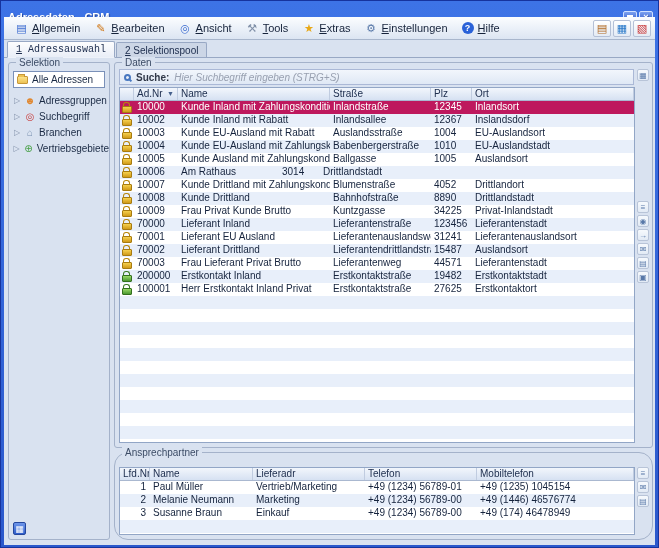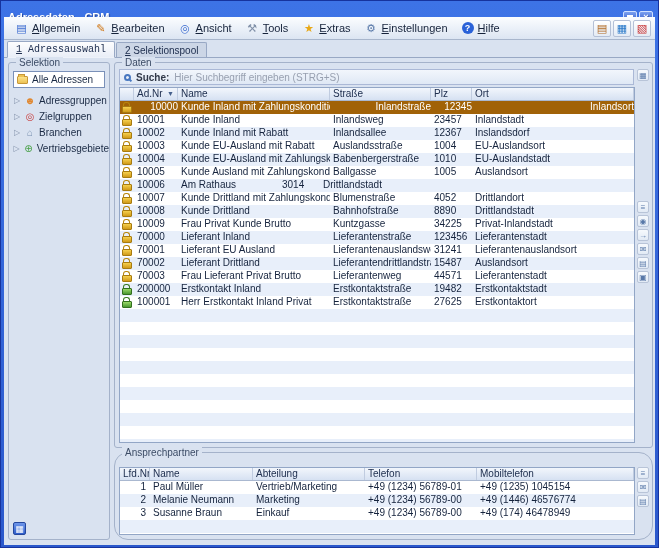--- a/index.html
+++ b/index.html
@@ -63,30 +63,30 @@
   .panel-footer-icon{position:absolute;left:4px;bottom:4px;width:13px;height:13px;background:linear-gradient(#6e96ea,#2f5ecb);
     border:1px solid #24479e;border-radius:2px;color:#fff;font-size:9px;line-height:12px;text-align:center;}
 
   
   .search-row{position:absolute;left:4px;top:6px;right:18px;height:16px;border:1px solid #aab8d6;
     background:linear-gradient(#f2f6fc,#dfe8f5);display:flex;align-items:center;gap:5px;padding:0 4px;font-size:10px;}
   .mag{width:7px;height:7px;border:2px solid #4878c0;border-radius:50%;position:relative;flex:0 0 auto;}
   .mag::after{content:"";position:absolute;width:4px;height:2px;background:#4878c0;transform:rotate(45deg);
     right:-3px;bottom:-2px;}
   .search-label{font-weight:bold;color:#303848;}
-  .search-placeholder{color:#98a0b0;white-space:nowrap;overflow:hidden;}
+  .search-placeholder{font-style:italic;color:#98a0b0;white-space:nowrap;overflow:hidden;}
 
   
   .grid{position:absolute;left:4px;top:24px;right:17px;bottom:4px;border:1px solid #92a6c6;background:#fff;overflow:hidden;}
   .grid-head{display:flex;height:13px;background:linear-gradient(#f2f6fc,#d6e1f2);border-bottom:1px solid #aab8d0;}
   .grid-head .gc{border-right:1px solid #c0cce0;color:#203050;display:flex;align-items:center;justify-content:space-between;}
   .gc{font-size:10px;line-height:12px;padding-left:3px;white-space:nowrap;overflow:hidden;}
   .grid-row{display:flex;height:13px;background:#fff;}
   .grid-row.alt{background:#e8effa;}
-  .grid-row.sel{background:#a16207;color:#fff;text-align:right;}
+  .grid-row.sel{background:#be185d;color:#fff;}
   .grid-row .gc{color:#15233d;}
   .grid-row.sel .gc{color:#fff;}
   .gc.i{width:14px;padding-left:2px;display:flex;align-items:center;}
   .w-nr{width:44px;}.w-name{width:152px;}.w-str{width:101px;}.w-plz{width:41px;}.w-ort{flex:1;}
   .w-lfd{width:30px;text-align:right;padding-right:4px;}.w-aname{width:103px;}.w-abt{width:112px;}
   .w-tel{width:112px;}.w-mob{flex:1;}
   .sort{font-size:7px;color:#45608c;padding-right:3px;}
 
   
   .lock{display:inline-flex;flex-direction:column;align-items:center;width:9px;}
@@ -167,21 +167,21 @@
       </div>
       <div class="tree">
           <div class="tree-item">
             <span class="tree-arrow">▷</span>
             <span class="tree-icon" style="color: rgb(224, 136, 48);">☻</span>
             <span>Adressgruppen</span>
           </div>
           <div class="tree-item">
             <span class="tree-arrow">▷</span>
             <span class="tree-icon" style="color: rgb(200, 64, 64);">◎</span>
-            <span>Zielgruppen</span>
+            <span>Suchbegriff</span>
           </div>
           <div class="tree-item">
             <span class="tree-arrow">▷</span>
             <span class="tree-icon" style="color: rgb(120, 144, 176);">⌂</span>
             <span>Branchen</span>
           </div>
           <div class="tree-item">
             <span class="tree-arrow">▷</span>
             <span class="tree-icon" style="color: rgb(72, 160, 72);">⊕</span>
             <span>Vertriebsgebiete</span>
@@ -219,30 +219,20 @@
           </div>
           <div class="grid-row sel">
             <div class="gc i">
               <span class="lock gold"></span>
             </div>
             <div class="gc w-nr">10000</div>
             <div class="gc w-name">Kunde Inland mit Zahlungskondition und Lieferadr.</div>
             <div class="gc w-str">Inlandstraße</div>
             <div class="gc w-plz">12345</div>
             <div class="gc w-ort">Inlandsort</div>
-          </div>
-          <div class="grid-row">
-            <div class="gc i">
-              <span class="lock gold"></span>
-            </div>
-            <div class="gc w-nr">10001</div>
-            <div class="gc w-name">Kunde Inland</div>
-            <div class="gc w-str">Inlandsweg</div>
-            <div class="gc w-plz">23457</div>
-            <div class="gc w-ort">Inlandstadt</div>
           </div>
           <div class="grid-row alt">
             <div class="gc i">
               <span class="lock gold"></span>
             </div>
             <div class="gc w-nr">10002</div>
             <div class="gc w-name">Kunde Inland mit Rabatt</div>
             <div class="gc w-str">Inlandsallee</div>
             <div class="gc w-plz">12367</div>
             <div class="gc w-ort">Inslandsdorf</div>
@@ -481,21 +471,21 @@
       <span class="legend">Ansprechpartner</span>
       <div class="grid" style="top:14px;">
           <div class="grid-head">
             <div class="gc w-lfd">
               <span>Lfd.Nr.</span>
             </div>
             <div class="gc w-aname">
               <span>Name</span>
             </div>
             <div class="gc w-abt">
-              <span>Abteilung</span>
+              <span>Lieferadr</span>
             </div>
             <div class="gc w-tel">
               <span>Telefon</span>
             </div>
             <div class="gc w-mob">
               <span>Mobiltelefon</span>
             </div>
           </div>
           <div class="grid-row">
             <div class="gc w-lfd">1</div>

